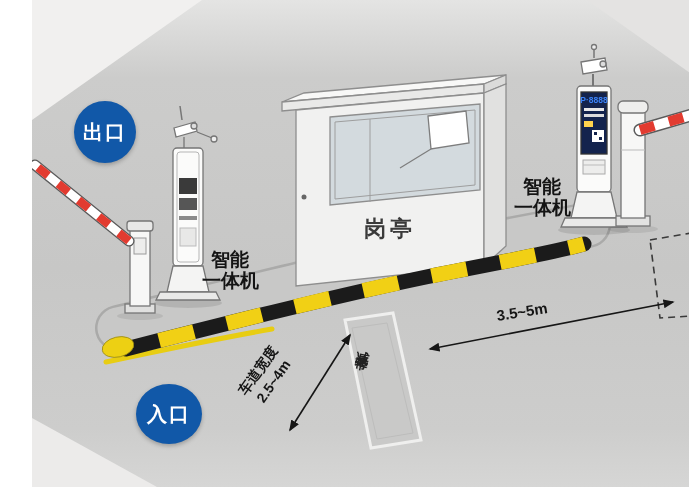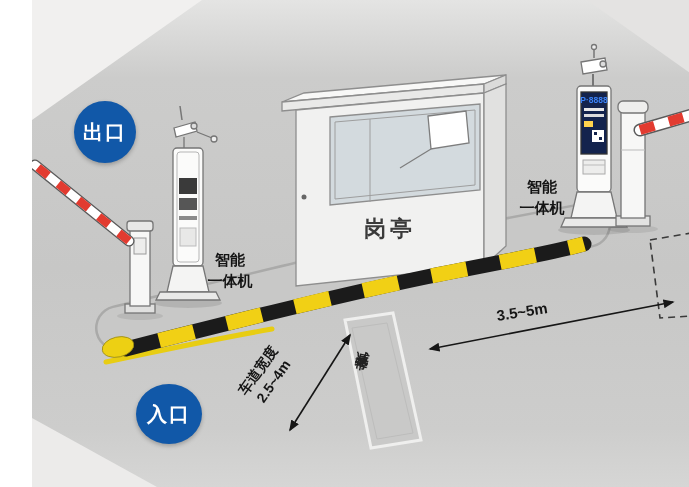--- a/index.html
+++ b/index.html
@@ -12,21 +12,21 @@
     margin-left:32px;
   }
   svg{position:absolute;left:0;top:0;}
   .label{position:absolute;color:#141414;font-weight:bold;white-space:nowrap;}
   .badge{
     position:absolute;display:flex;align-items:center;justify-content:center;
     background:#1158a8;color:#ffffff;border-radius:50%;
     font-weight:bold;font-size:20px;letter-spacing:2px;
     box-shadow:0 2px 4px rgba(0,0,0,.25);
   }
-  .two-line{text-align:center;line-height:21px;font-size:15px;}
+  .two-line{text-align:center;line-height:21px;font-size:19px;}
   .vertical{
     writing-mode:vertical-rl;text-orientation:upright;
     letter-spacing:3px;
   }
 </style>
 </head>
 <body>
 
 <div id="stage">
 

